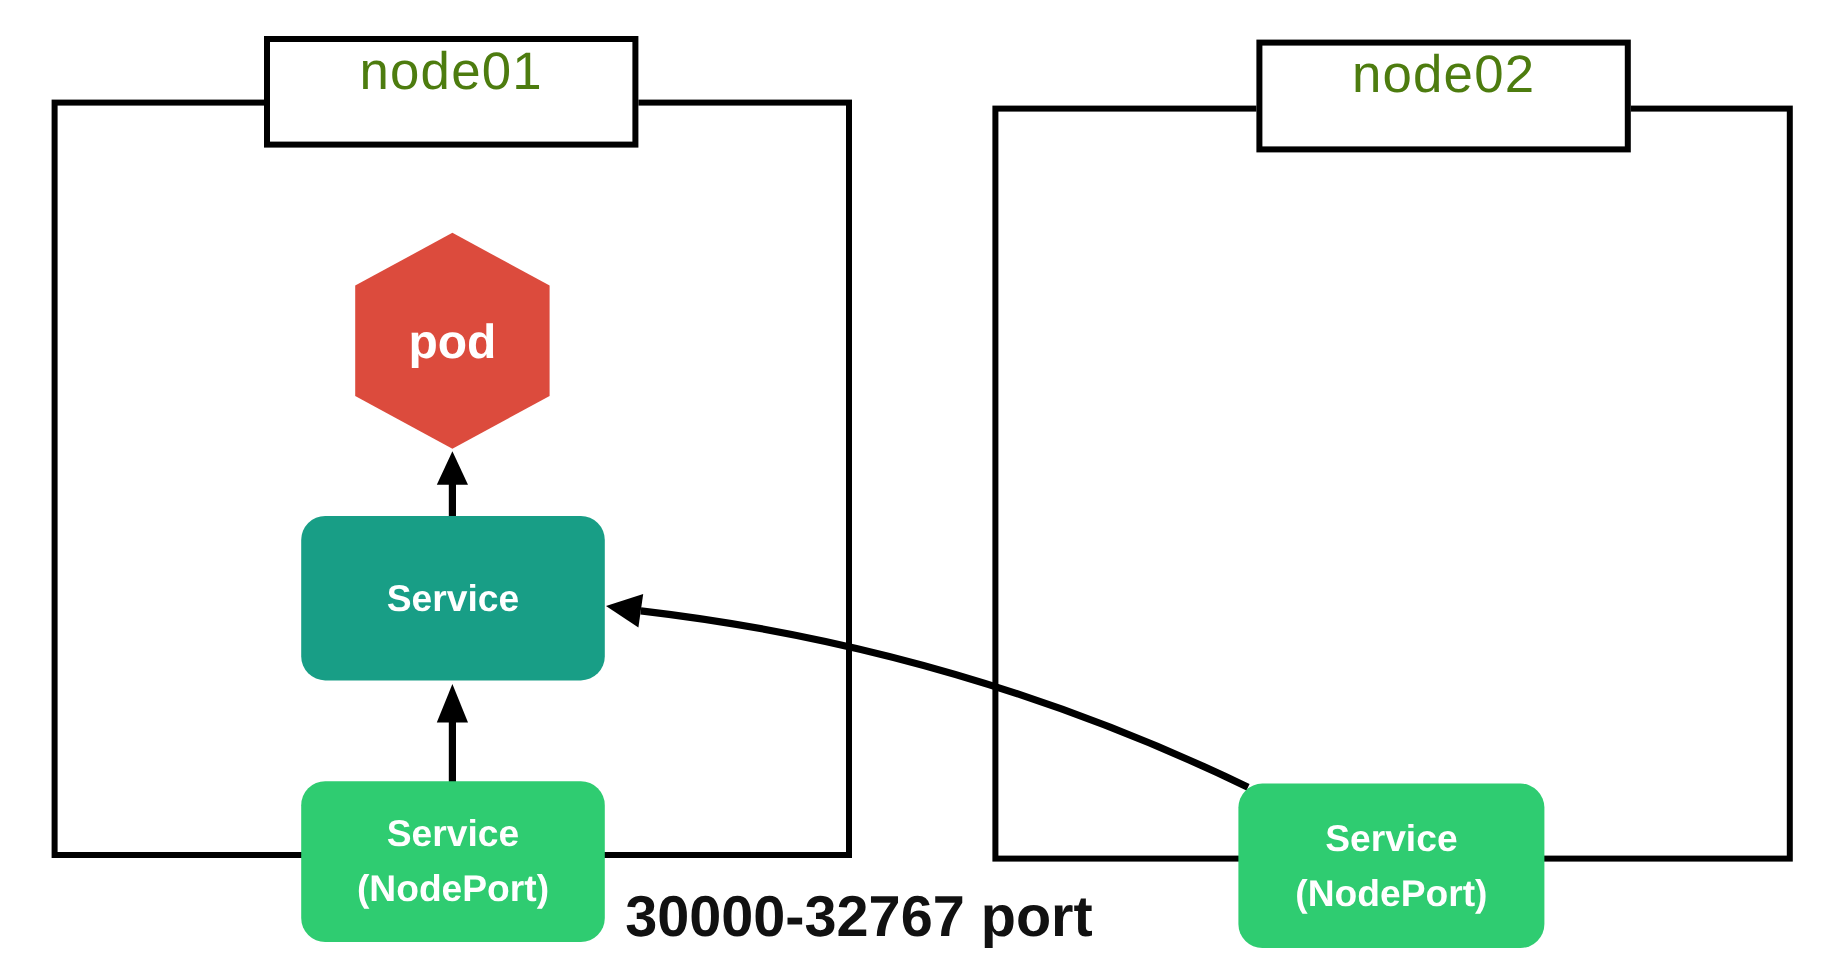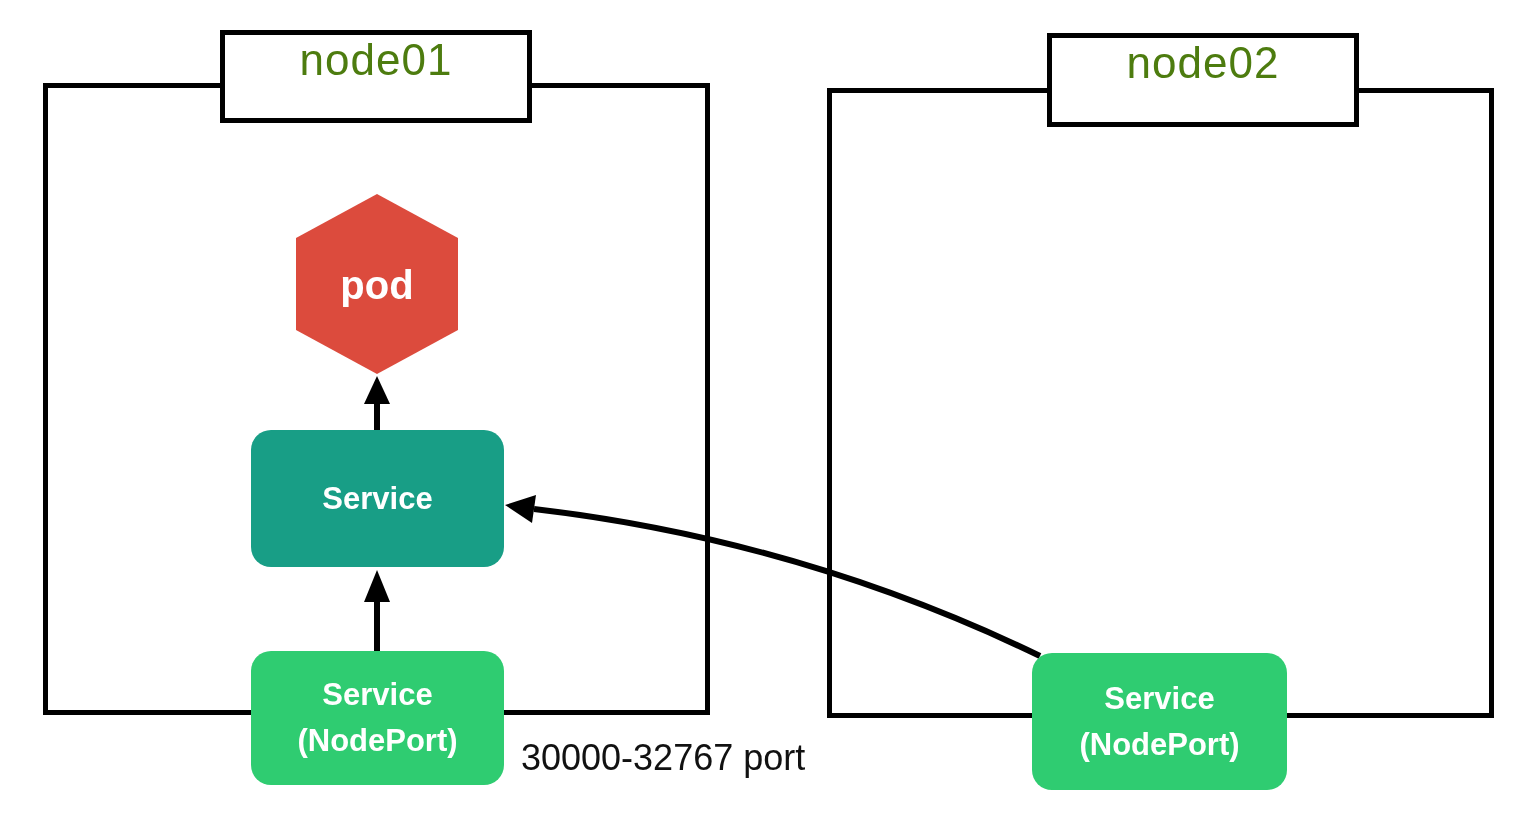--- a/index.html
+++ b/index.html
@@ -60,21 +60,21 @@
     color:#fff;font-weight:bold;font-size:31px;line-height:1.15;
     text-align:center;
   }
   #service-clusterip{left:251px;top:430px;width:253px;height:137px;background:var(--clusterip-teal);}
   #service-nodeport-node01{left:251px;top:651px;width:253px;height:134px;background:var(--nodeport-green);}
   #service-nodeport-node02{left:1032px;top:653px;width:255px;height:137px;background:var(--nodeport-green);}
 
   
   .port-annotation{
     position:absolute;left:521px;top:737px;
-    font-size:36px;font-weight:400;color:#111;
+    font-size:48px;font-weight:700;color:#111;
     white-space:nowrap;
   }
 </style>
 </head>
 <body>
 
 <div class="canvas">
 
   <div class="node-boundary" id="node01-boundary"></div>
   <div class="node-boundary" id="node02-boundary"></div>

